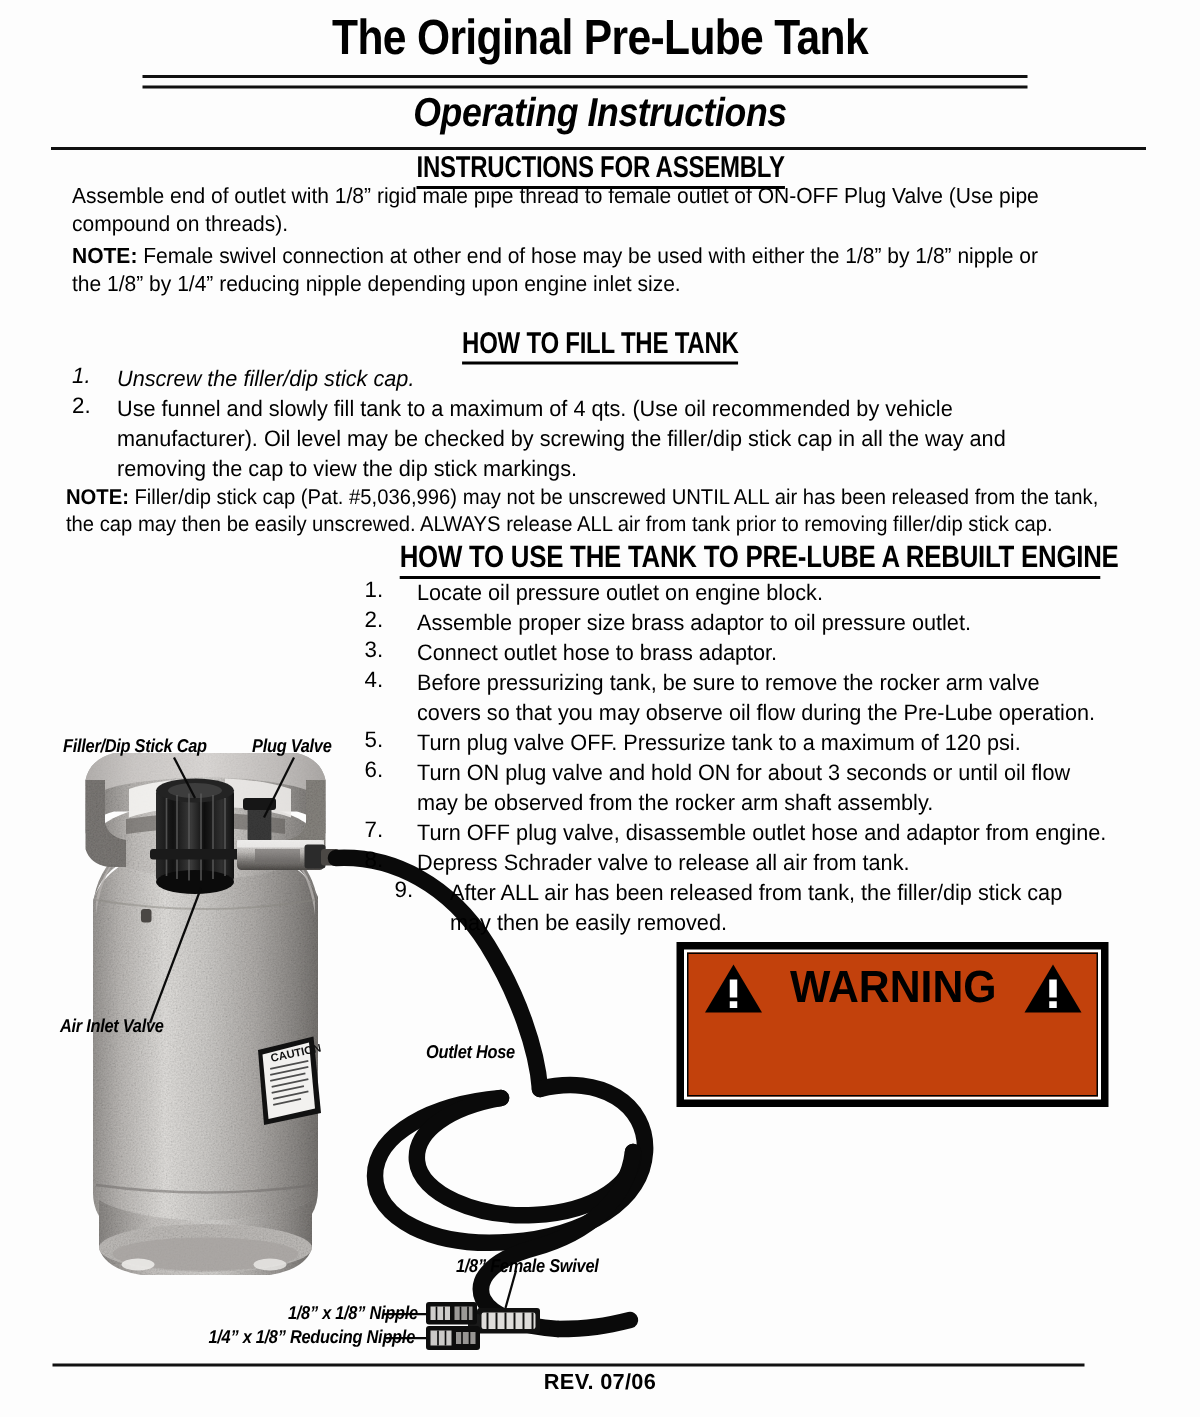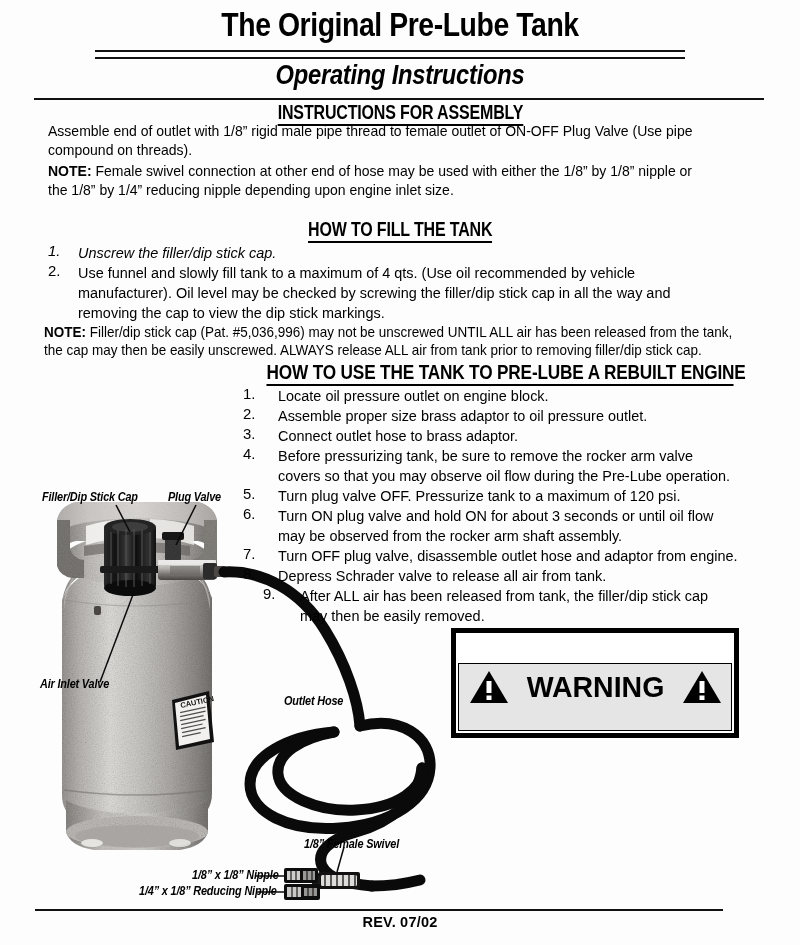--- a/index.html
+++ b/index.html
@@ -111,22 +111,21 @@
     height: 110px;
     border: 5px solid #000;
     background: #fff;
     box-sizing: border-box;
   }
   .warn-inner {
     position: absolute;
     left: 2px; top: 2px; right: 2px; bottom: 2px;
     border: 1.5px solid #000;
     box-sizing: border-box;
-    background: #e5e5e5;
-    margin-top: 28px;
+    background: #c2410c;
   }
   .warn-headrow {
     position: absolute;
     left: 0; right: 0;
     top: 6px;
     height: 34px;
     display: flex;
     align-items: center;
     justify-content: center;
     gap: 14px;
@@ -522,15 +521,15 @@
 
   <div class="dlabel" style="left:284px; top:694px;">Outlet Hose</div>
 
   <div class="dlabel" style="left:304px; top:837px;">1/8” Female Swivel</div>
 
   <div class="dlabel" style="left:192px; top:868px;">1/8” x 1/8” Nipple</div>
 
   <div class="dlabel" style="left:139px; top:884px;">1/4” x 1/8” Reducing Nipple</div>
 
   <div class="footer-rule"></div>
-  <div class="footer-text">REV. 07/02</div>
+  <div class="footer-text">REV. 07/06</div>
 
 </div>
 
 </body></html>

